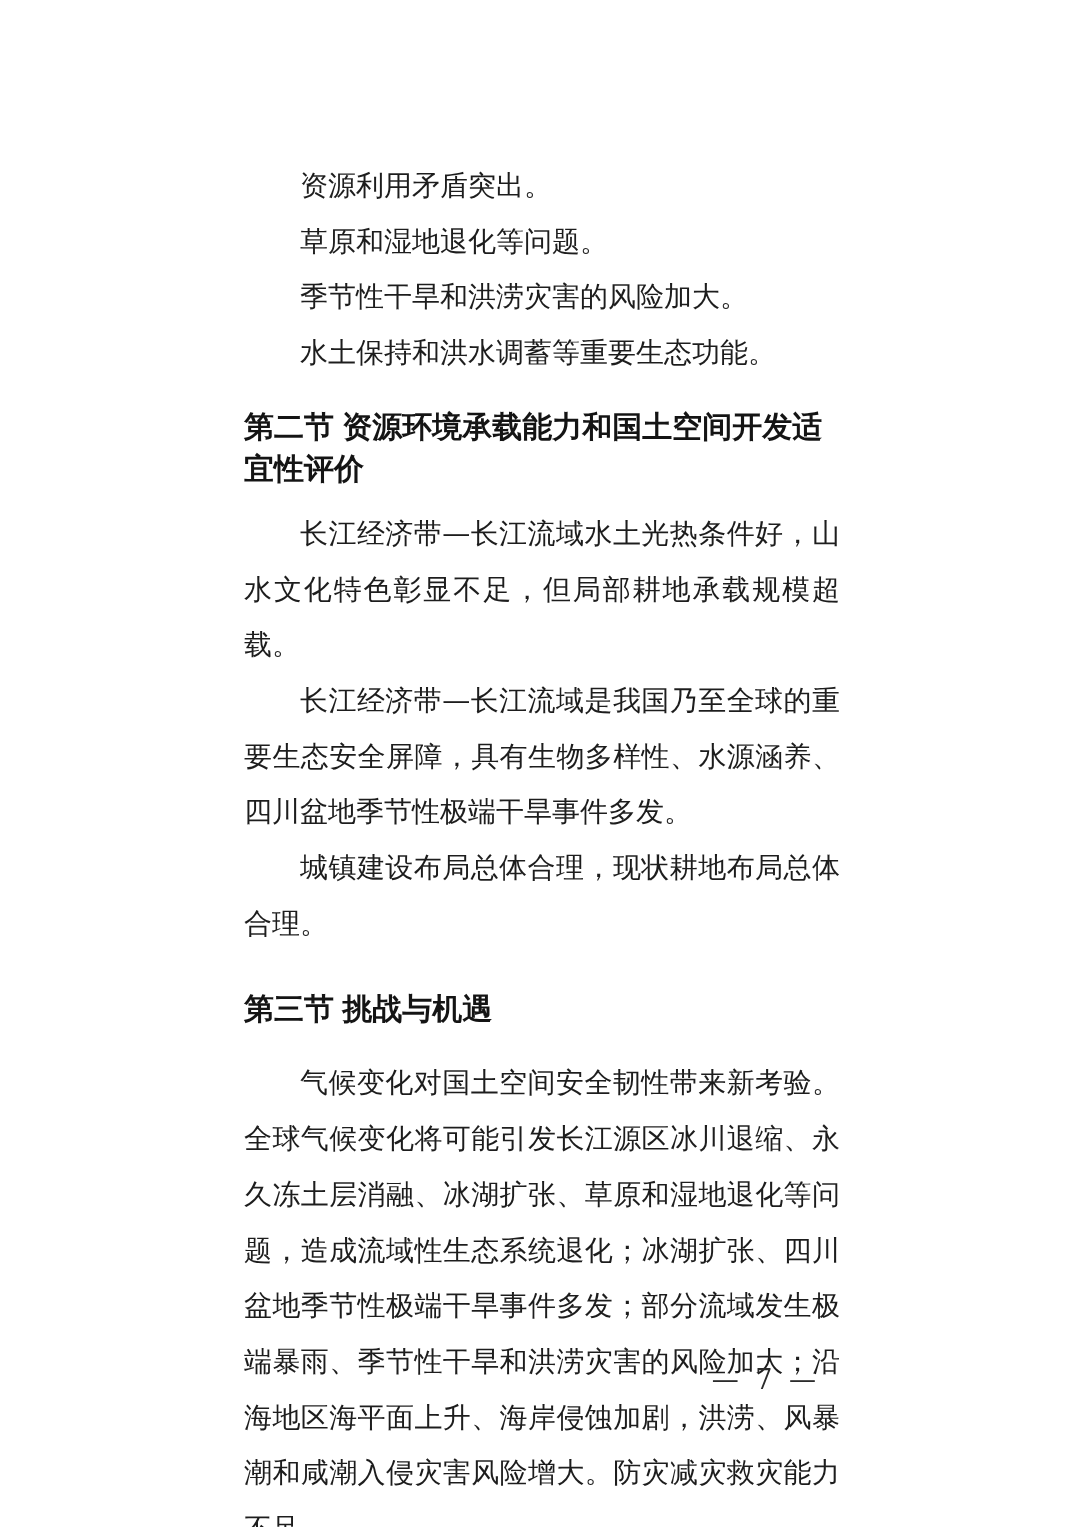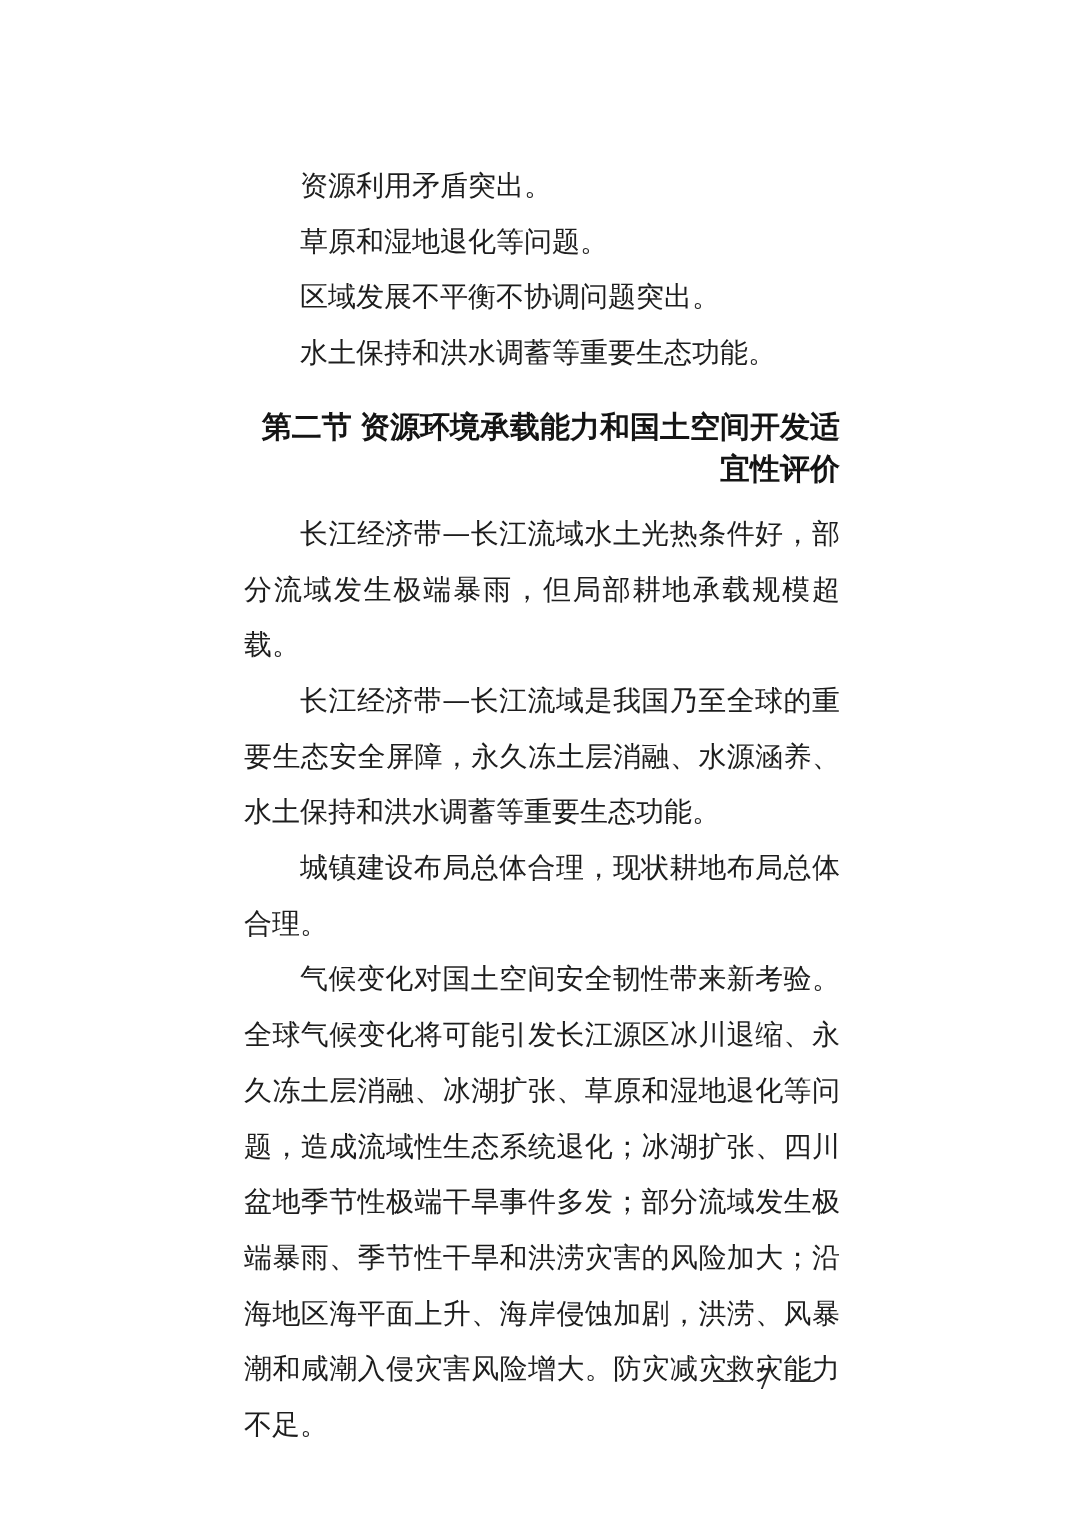--- a/index.html
+++ b/index.html
@@ -26,21 +26,21 @@
     text-align: justify;
     text-indent: 2em;
     word-break: break-all;
     color: #1d1d1d;
   }
   .section-heading {
     font-family: "Liberation Sans", "DejaVu Sans", sans-serif;
     font-weight: 700;
     font-size: 30px;
     line-height: 42px;
-    text-align: right;
+    text-align: left;
     color: #141414;
     word-break: break-all;
   }
   .heading-sec2 { margin: 25px 0 16px 0; }
   .heading-sec3 { margin: 37px 0 25px 0; }
   .page-number {
     position: absolute;
     top: 1364px;
     right: 168px;
     font-size: 27px;
@@ -51,27 +51,28 @@
     white-space: nowrap;
   }
 </style>
 </head>
 <body>
 
 <div class="page">
 
   <p class="para">资源利用矛盾突出。</p>
   <p class="para">草原和湿地退化等问题。</p>
-  <p class="para">区域发展不平衡不协调问题突出。</p>
+  <p class="para">季节性干旱和洪涝灾害的风险加大。</p>
   <p class="para">水土保持和洪水调蓄等重要生态功能。</p>
 
   <h2 class="section-heading heading-sec2">第二节 资源环境承载能力和国土空间开发适宜性评价</h2>
 
-  <p class="para">长江经济带—长江流域水土光热条件好，部分流域发生极端暴雨，但局部耕地承载规模超载。</p>
-  <p class="para">长江经济带—长江流域是我国乃至全球的重要生态安全屏障，永久冻土层消融、水源涵养、水土保持和洪水调蓄等重要生态功能。</p>
+  <p class="para">长江经济带—长江流域水土光热条件好，山水文化特色彰显不足，但局部耕地承载规模超载。</p>
+  <p class="para">长江经济带—长江流域是我国乃至全球的重要生态安全屏障，具有生物多样性、水源涵养、四川盆地季节性极端干旱事件多发。</p>
   <p class="para">城镇建设布局总体合理，现状耕地布局总体合理。</p>
 
+  <h2 class="section-heading heading-sec3">第三节 挑战与机遇</h2>
 
   <p class="para">气候变化对国土空间安全韧性带来新考验。全球气候变化将可能引发长江源区冰川退缩、永久冻土层消融、冰湖扩张、草原和湿地退化等问题，造成流域性生态系统退化；冰湖扩张、四川盆地季节性极端干旱事件多发；部分流域发生极端暴雨、季节性干旱和洪涝灾害的风险加大；沿海地区海平面上升、海岸侵蚀加剧，洪涝、风暴潮和咸潮入侵灾害风险增大。防灾减灾救灾能力不足。</p>
 
   <div class="page-number">— 7 —</div>
 
 </div>
 
 </body></html>

